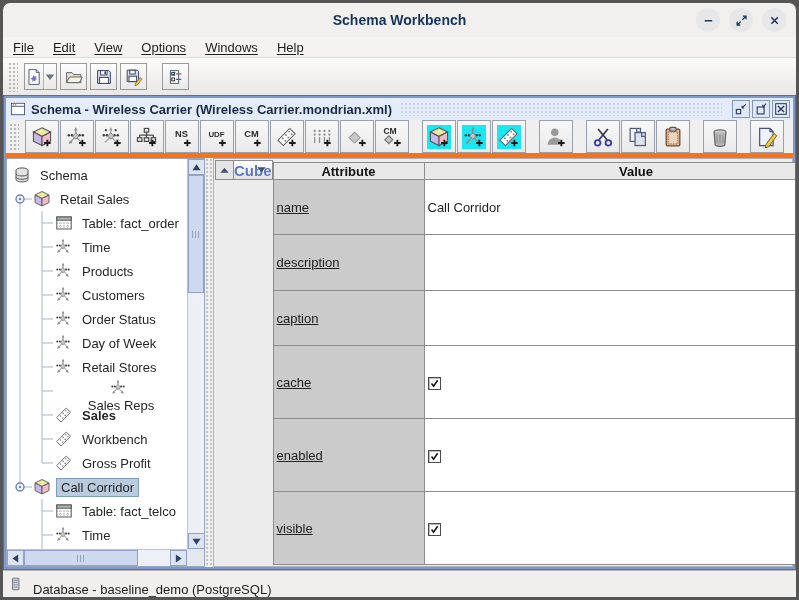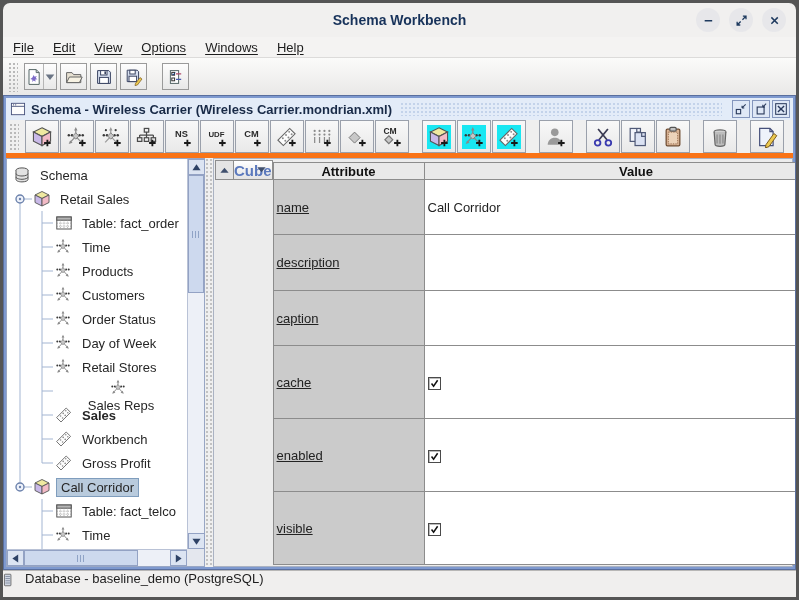--- a/index.html
+++ b/index.html
@@ -121,21 +121,21 @@
   table.attrs td.v { background:#fff; color:#222; }
   tr.rtext td { height:15px; }
   tr.rcheck td { height:21px; }
   .cb { display:inline-block; width:13px; height:13px; background:#fff;
         border:1px solid #4a4a4a; box-shadow:inset 1px 1px 0 #bbb; vertical-align:middle; }
   .cb svg { width:11px; height:11px; display:block; }
   .ed-fill { flex:1; background:#ececec; }
 
   
   .statusbar { height:27px; flex:0 0 auto; background:#f0efee; border-top:1px solid #b8b7b6;
-               display:flex; align-items:flex-start; gap:9px; padding:0 0; }
+               display:flex; align-items:flex-end; gap:9px; padding:0 8px; }
   .statusbar svg { width:13px; height:18px; }
   .statusbar .stext { font-size:13px; color:#1d1d1d; }
 </style>
 </head>
 <body>
 
 <div class="win">
   <div class="win-inner">
 
     <div class="titlebar">

